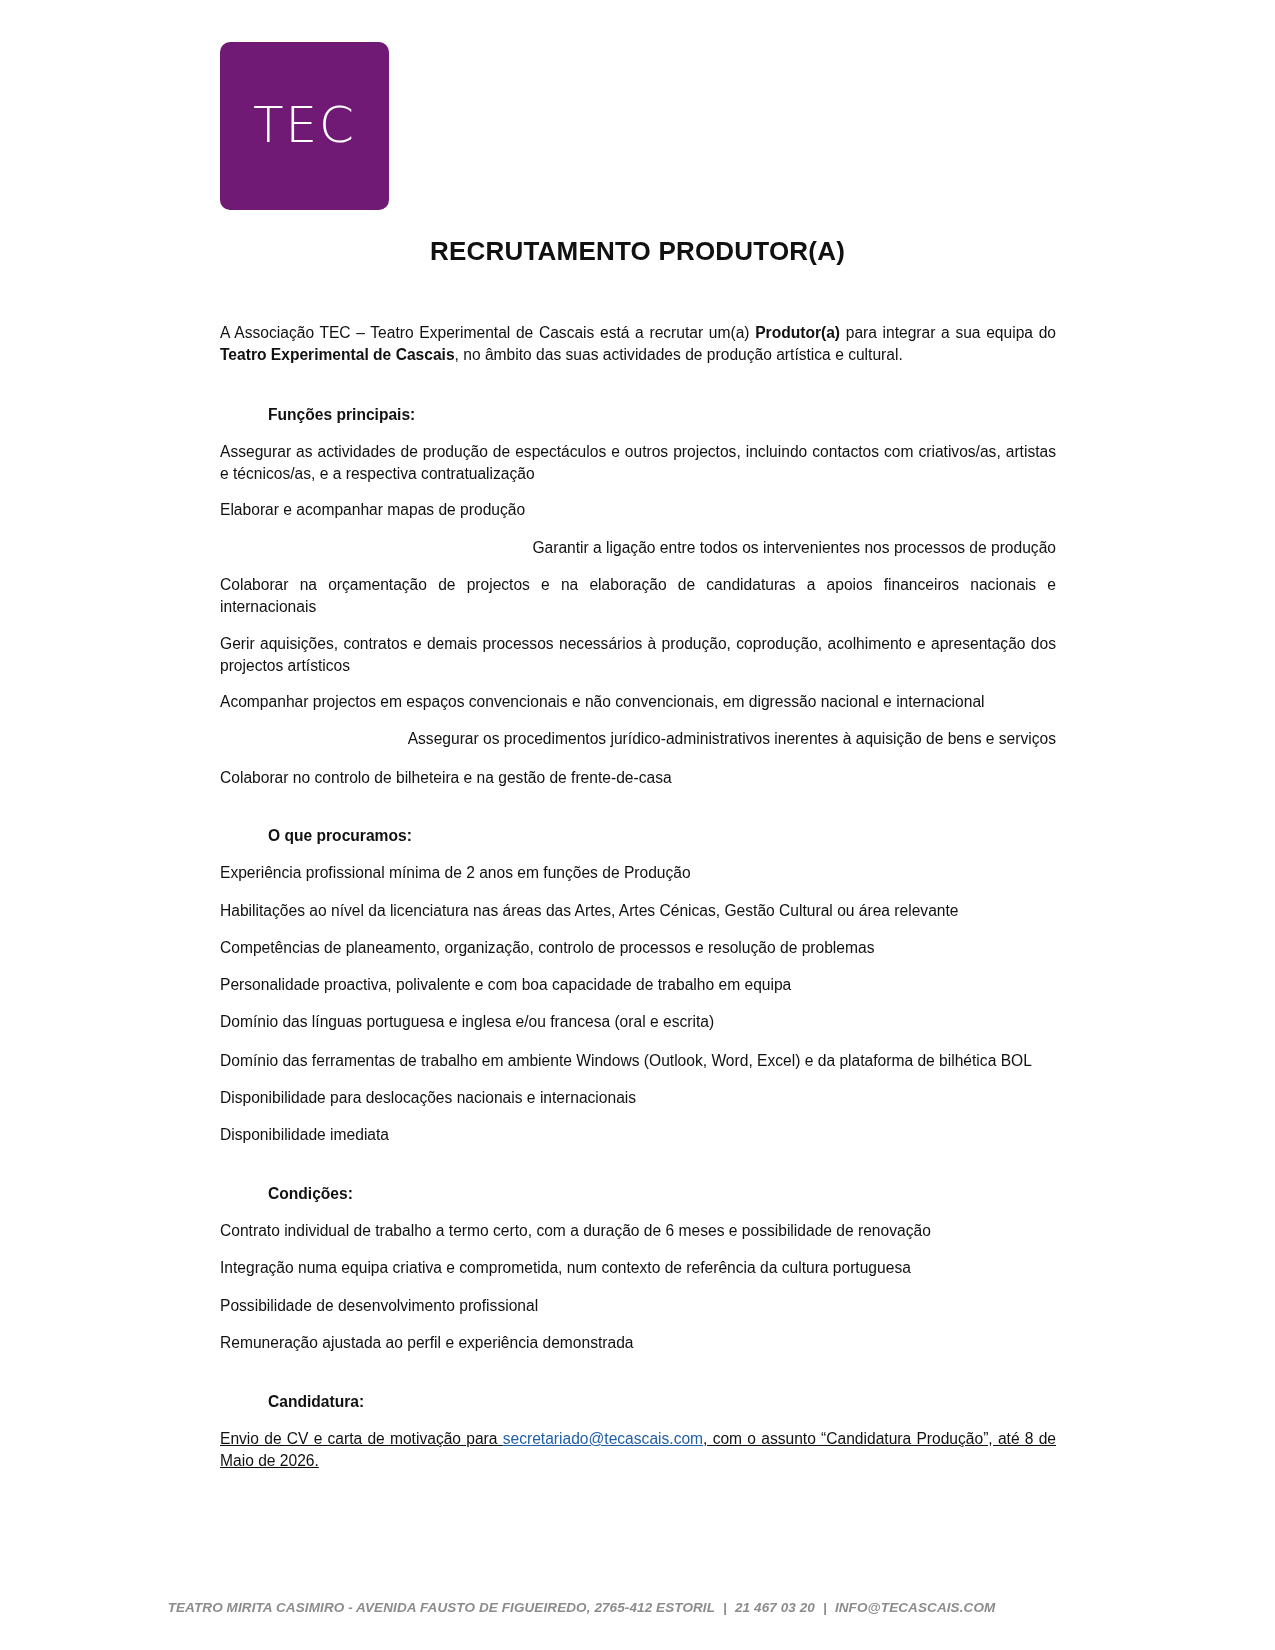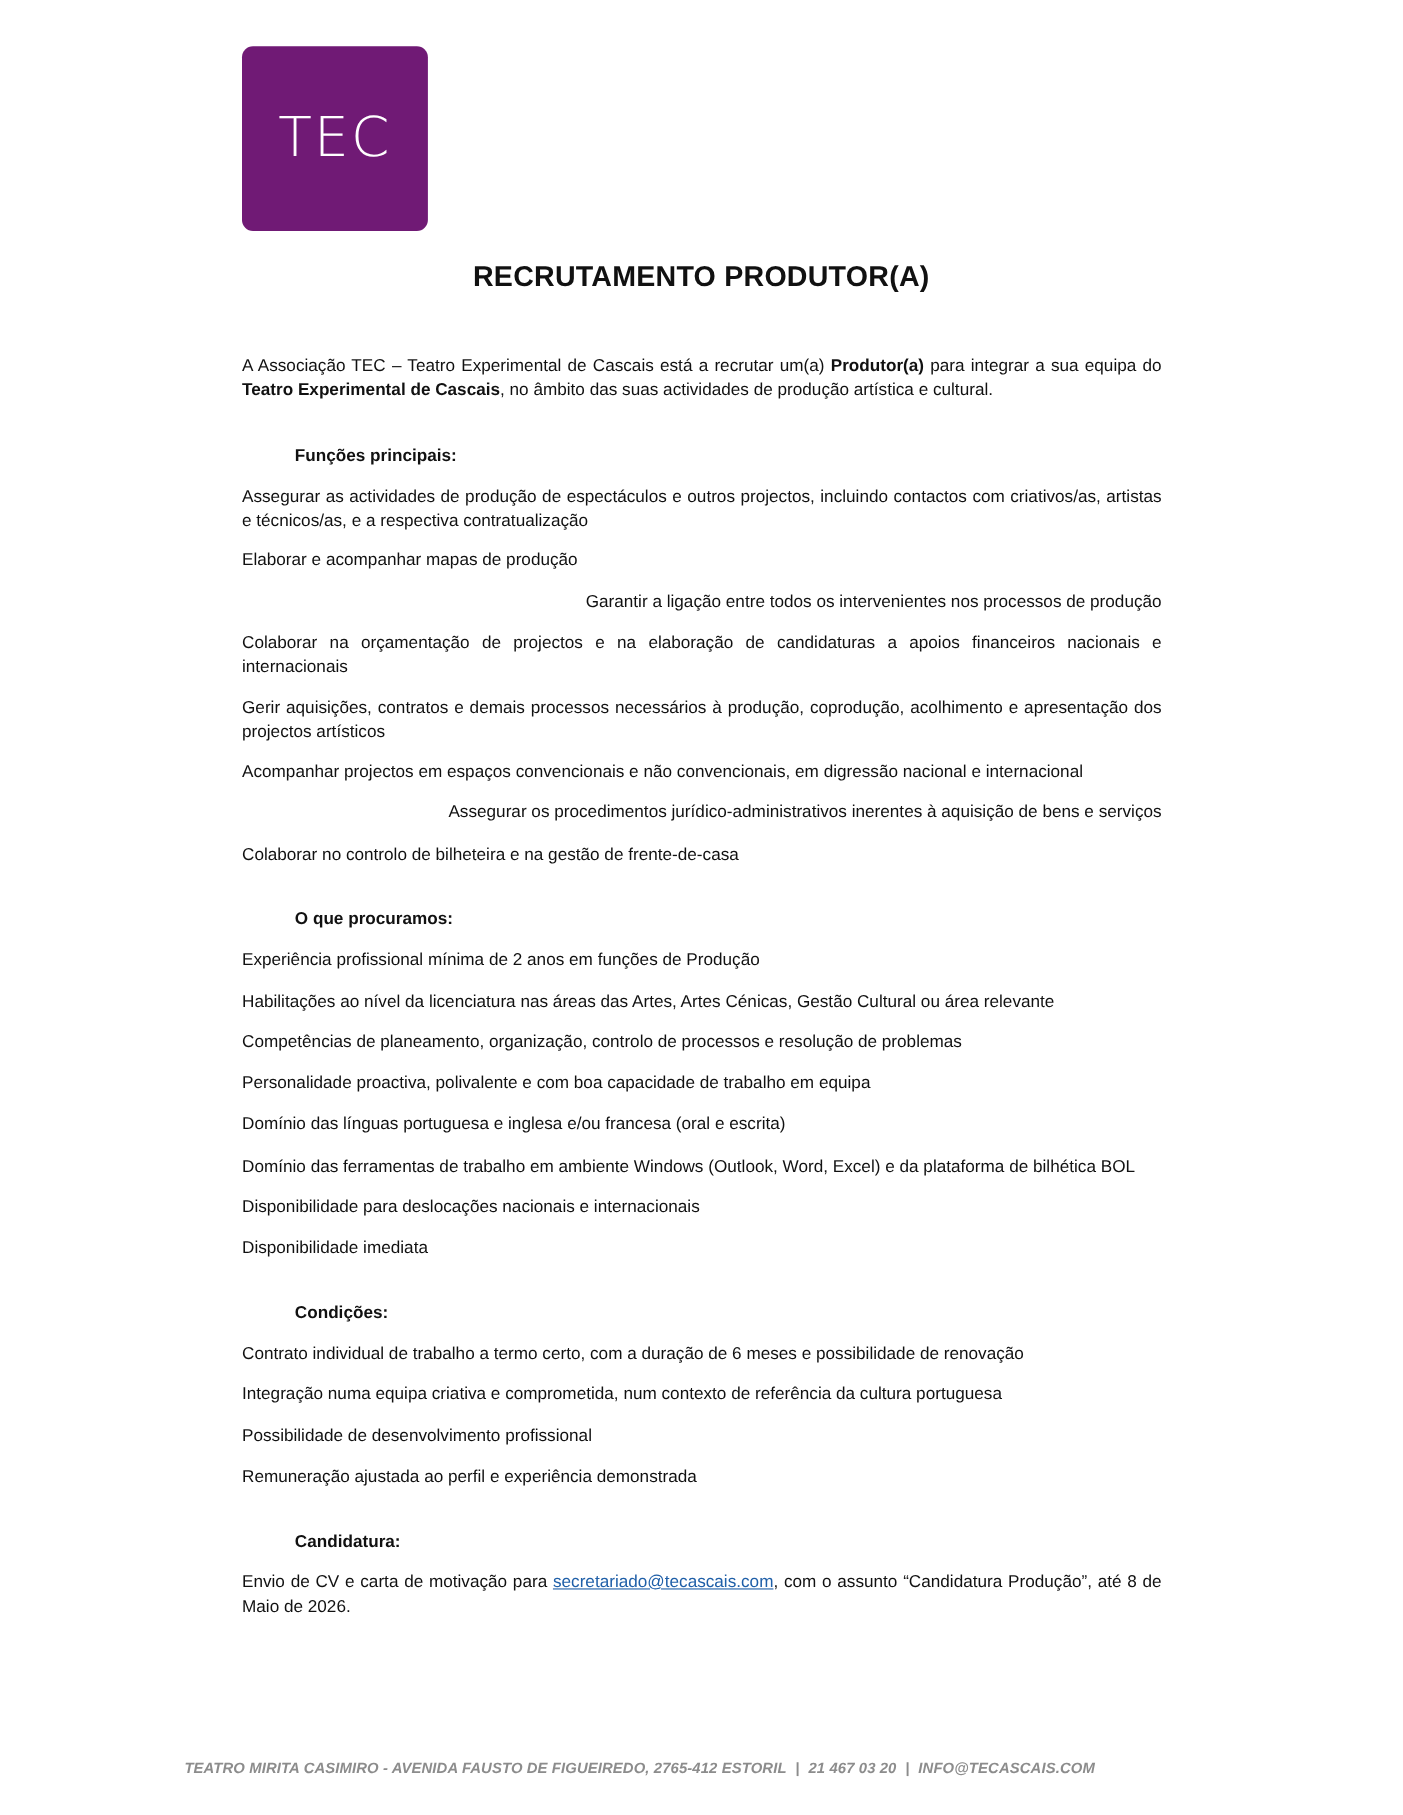--- a/index.html
+++ b/index.html
@@ -50,17 +50,17 @@
 <div class="p nj" style="top:1087px;">Disponibilidade para deslocações nacionais e internacionais</div>
 <div class="p nj" style="top:1124px;">Disponibilidade imediata</div>
 
 <div class="h" style="top:1183px;">Condições:</div>
 <div class="p nj" style="top:1220px;">Contrato individual de trabalho a termo certo, com a duração de 6 meses e possibilidade de renovação</div>
 <div class="p nj" style="top:1257px;">Integração numa equipa criativa e comprometida, num contexto de referência da cultura portuguesa</div>
 <div class="p nj" style="top:1295px;">Possibilidade de desenvolvimento profissional</div>
 <div class="p nj" style="top:1332px;">Remuneração ajustada ao perfil e experiência demonstrada</div>
 
 <div class="h" style="top:1391px;">Candidatura:</div>
-<div class="p" style="top:1428px;"><span>Envio de CV e carta de motivação para </span><a class="mail" href="mailto:secretariado@tecascais.com">secretariado@tecascais.com</a><span>, com o assunto “Candidatura Produção”, até 8 de Maio de 2026.</span></div>
+<div class="p" style="top:1428px;text-decoration:underline;"><span>Envio de CV e carta de motivação para </span><a class="mail" href="mailto:secretariado@tecascais.com">secretariado@tecascais.com</a><span>, com o assunto “Candidatura Produção”, até 8 de Maio de 2026.</span></div>
 
 <div class="footer">
   <span>TEATRO MIRITA CASIMIRO - AVENIDA FAUSTO DE FIGUEIREDO, 2765-412 ESTORIL</span><span class="sep">|</span><span>21 467 03 20</span><span class="sep">|</span><span>INFO@TECASCAIS.COM</span>
 </div>
 
 </body></html>

